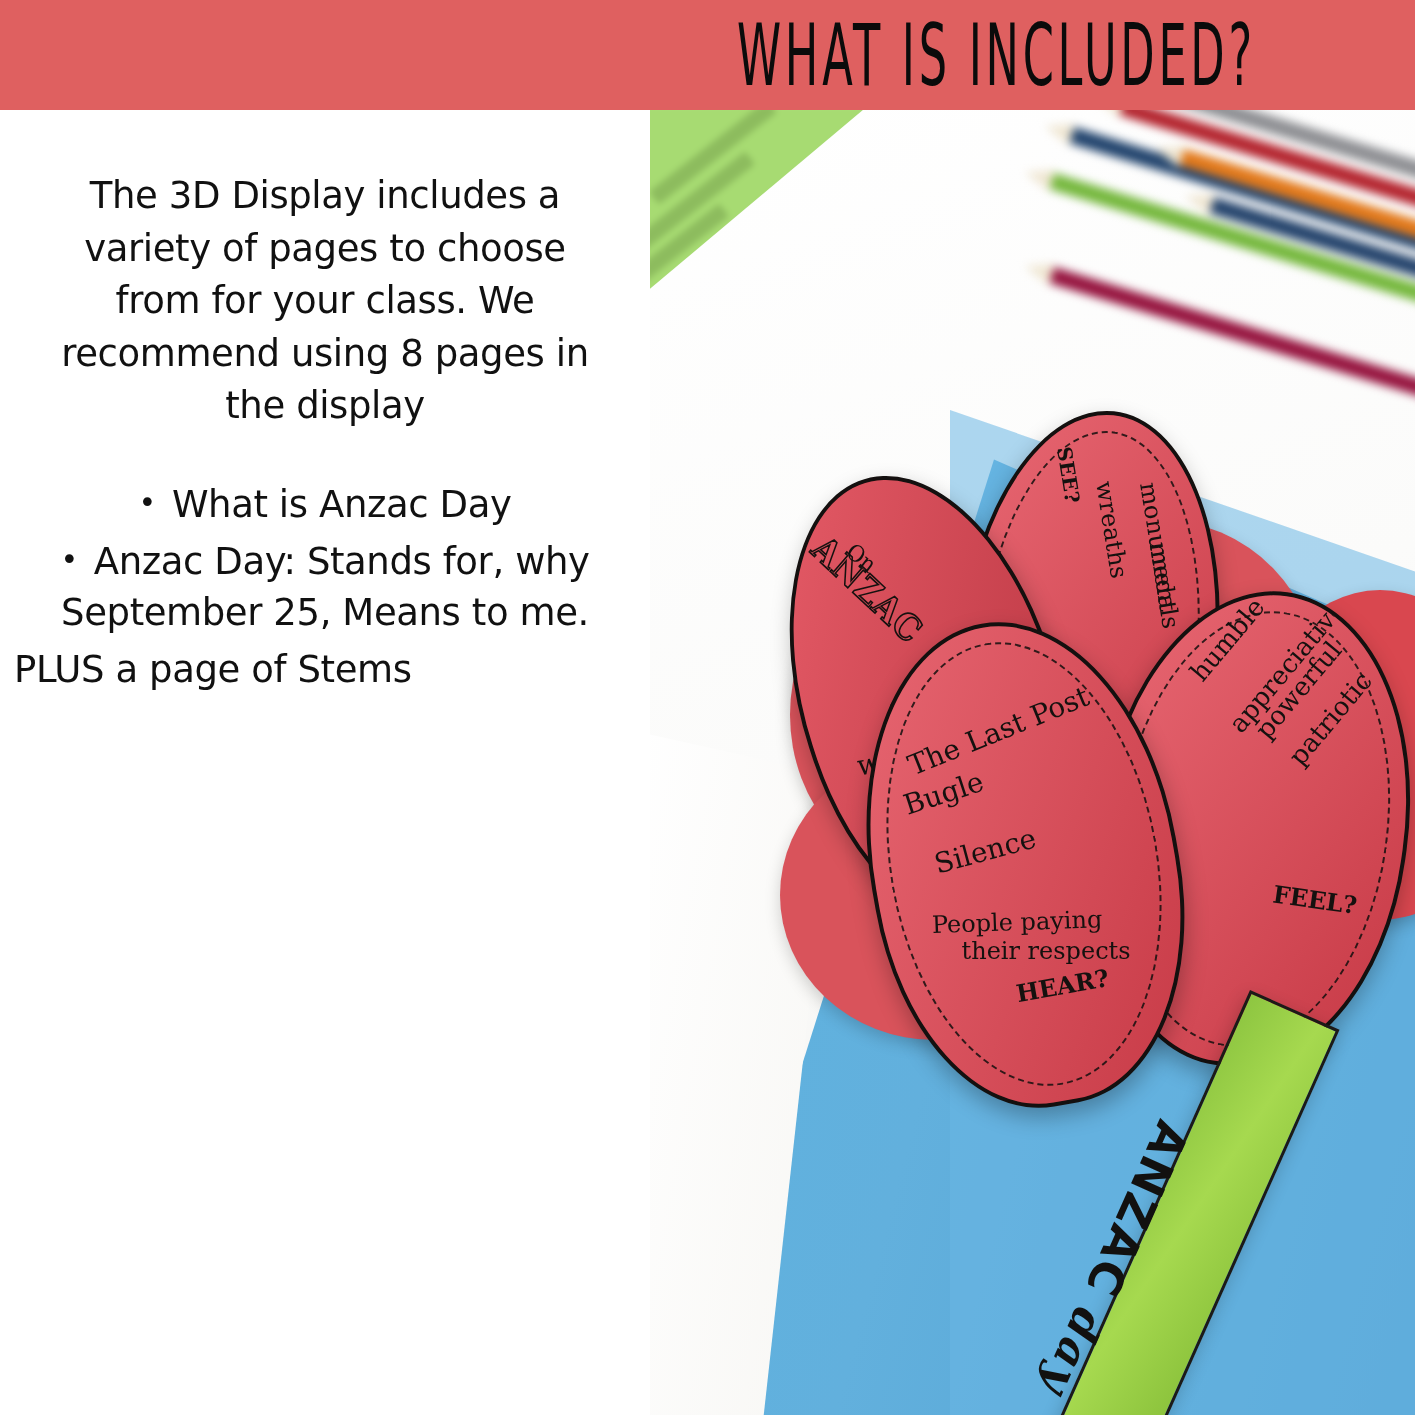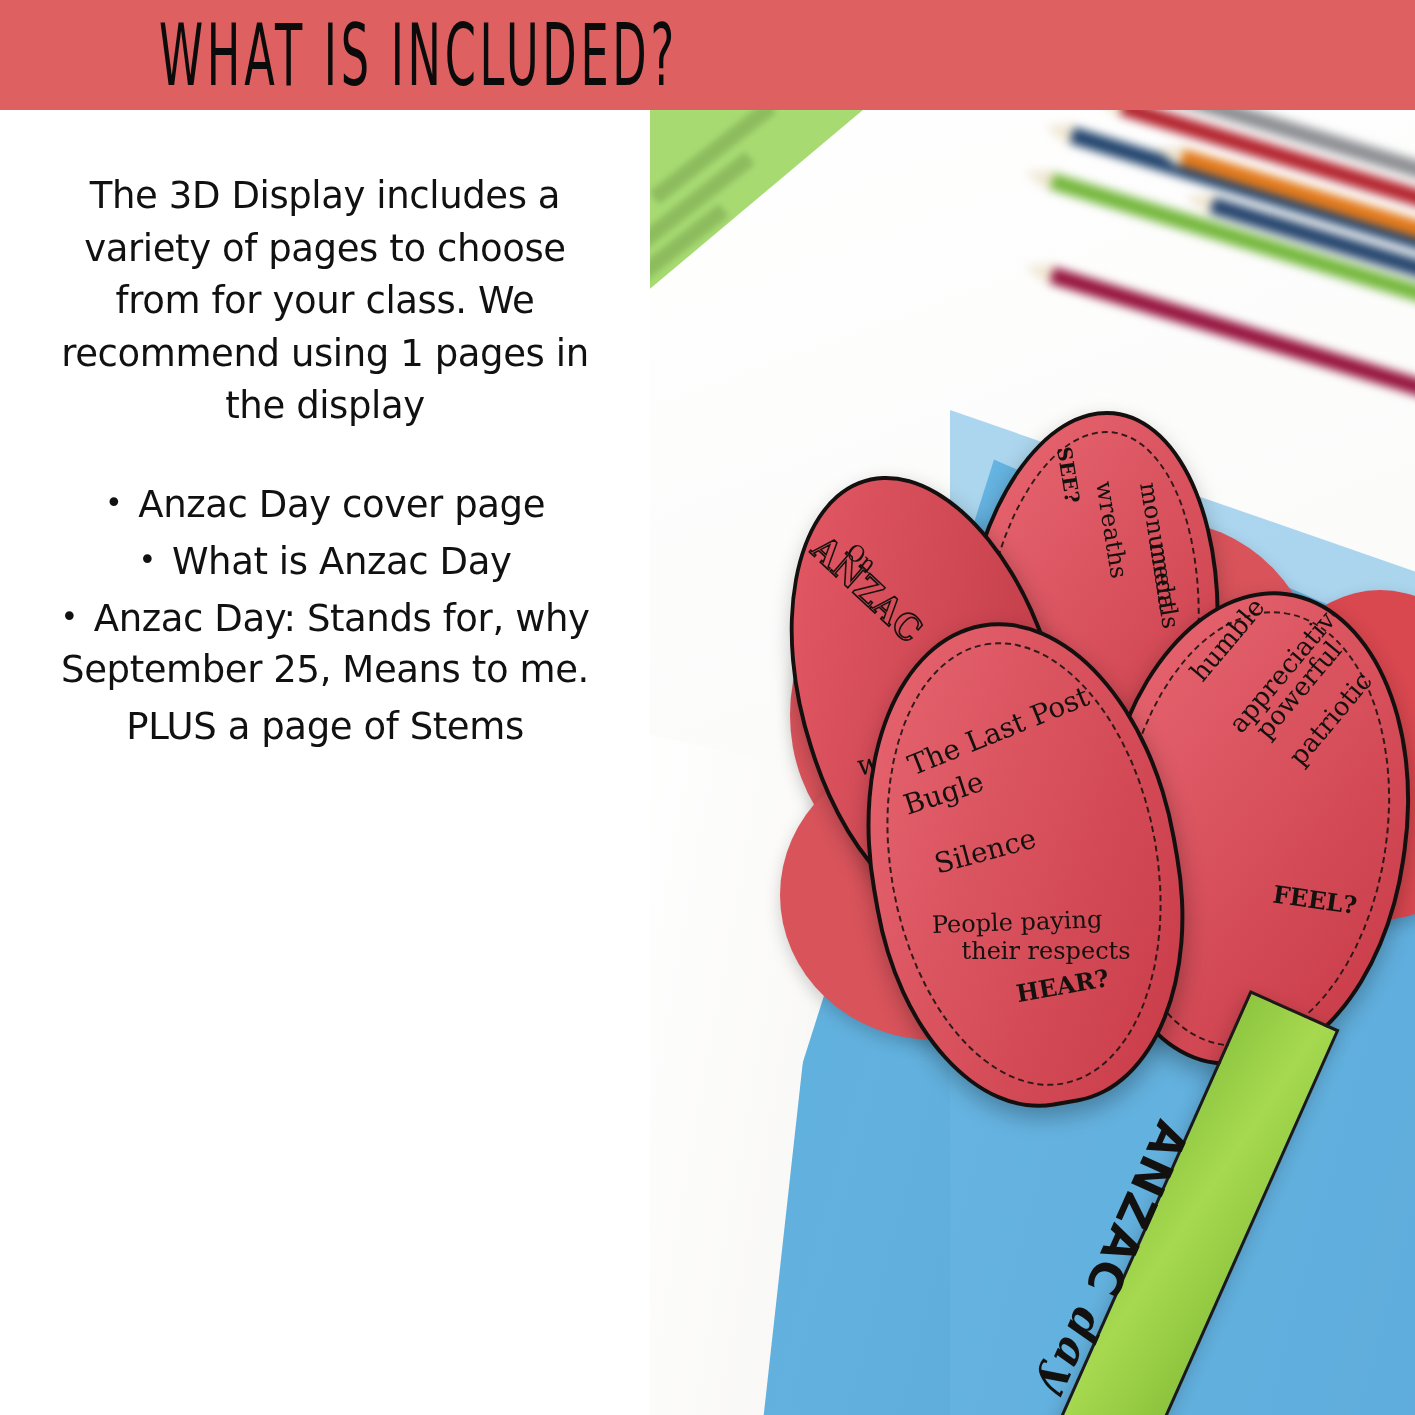--- a/index.html
+++ b/index.html
@@ -7,21 +7,21 @@
     width:1415px;height:1415px;overflow:hidden;
     background:#ffffff;
     font-family:"Liberation Sans",sans-serif;
   }
   .page{position:relative;width:1415px;height:1415px;overflow:hidden;background:#fff;}
 
   
   .banner{
     position:absolute;left:0;top:0;width:1415px;height:110px;
     background:#df6060;
-    display:flex;align-items:center;justify-content:flex-start;
+    display:flex;align-items:center;justify-content:flex-end;
   }
   .banner-title{
     font-family:"DejaVu Sans",sans-serif;
     font-size:72px;line-height:1;
     letter-spacing:6px;
     color:#0b0b0b;
     font-weight:400;
     transform:scaleX(0.62) scaleY(1.18);
     transform-origin:center center;
     white-space:nowrap;
@@ -56,21 +56,21 @@
     color:#111;
     margin:0 0 6px 0;
     letter-spacing:-0.4px;
   }
   .bullet-list li .dot{
     font-size:30px;
     vertical-align:0.12em;
     padding-right:16px;
   }
   .plus-line{
-    text-align:center;
+    text-align:left;
     font-family:"DejaVu Sans",sans-serif;
     font-size:37px;
     line-height:1.38;
     color:#111;
     margin:2px 14px 0 14px;
     letter-spacing:-0.4px;
   }
 
   
   .photo{
@@ -262,26 +262,23 @@
 <body>
 
 <div class="page">
 
   <div class="banner">
     <div class="banner-title">WHAT IS INCLUDED?</div>
   </div>
 
   <div class="text-panel">
 
-    <div class="intro">The 3D Display includes a variety of pages to choose from for your class. We recommend using 1 pages in the display</div>
+    <div class="intro">The 3D Display includes a variety of pages to choose from for your class. We recommend using 8 pages in the display</div>
 
     <ul class="bullet-list">
-      <li>
-        <span class="dot">•</span><span>Anzac Day cover page</span>
-      </li>
       <li>
         <span class="dot">•</span><span>What is Anzac Day</span>
       </li>
       <li>
         <span class="dot">•</span><span>Anzac Day: Stands for, why September 25, Means to me.</span>
       </li>
     </ul>
 
     <div class="plus-line">PLUS a page of Stems</div>
   </div>

